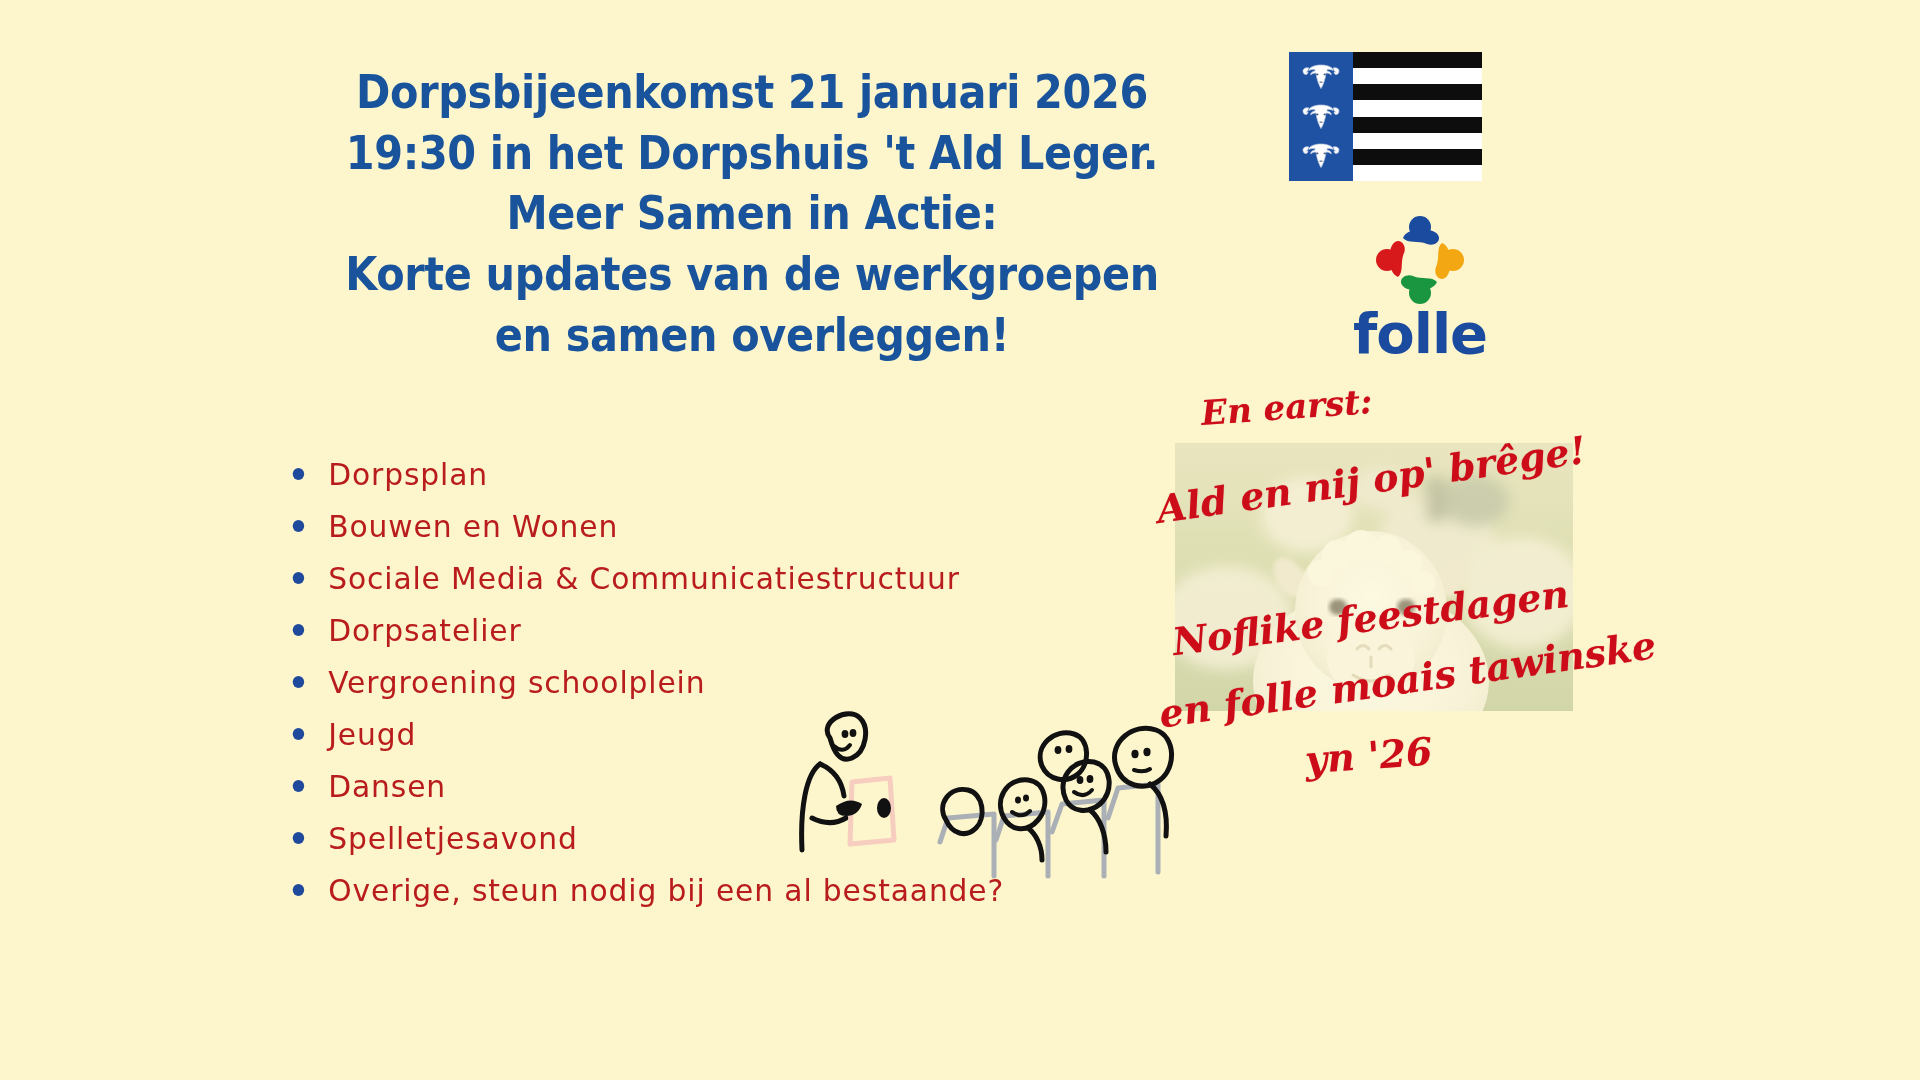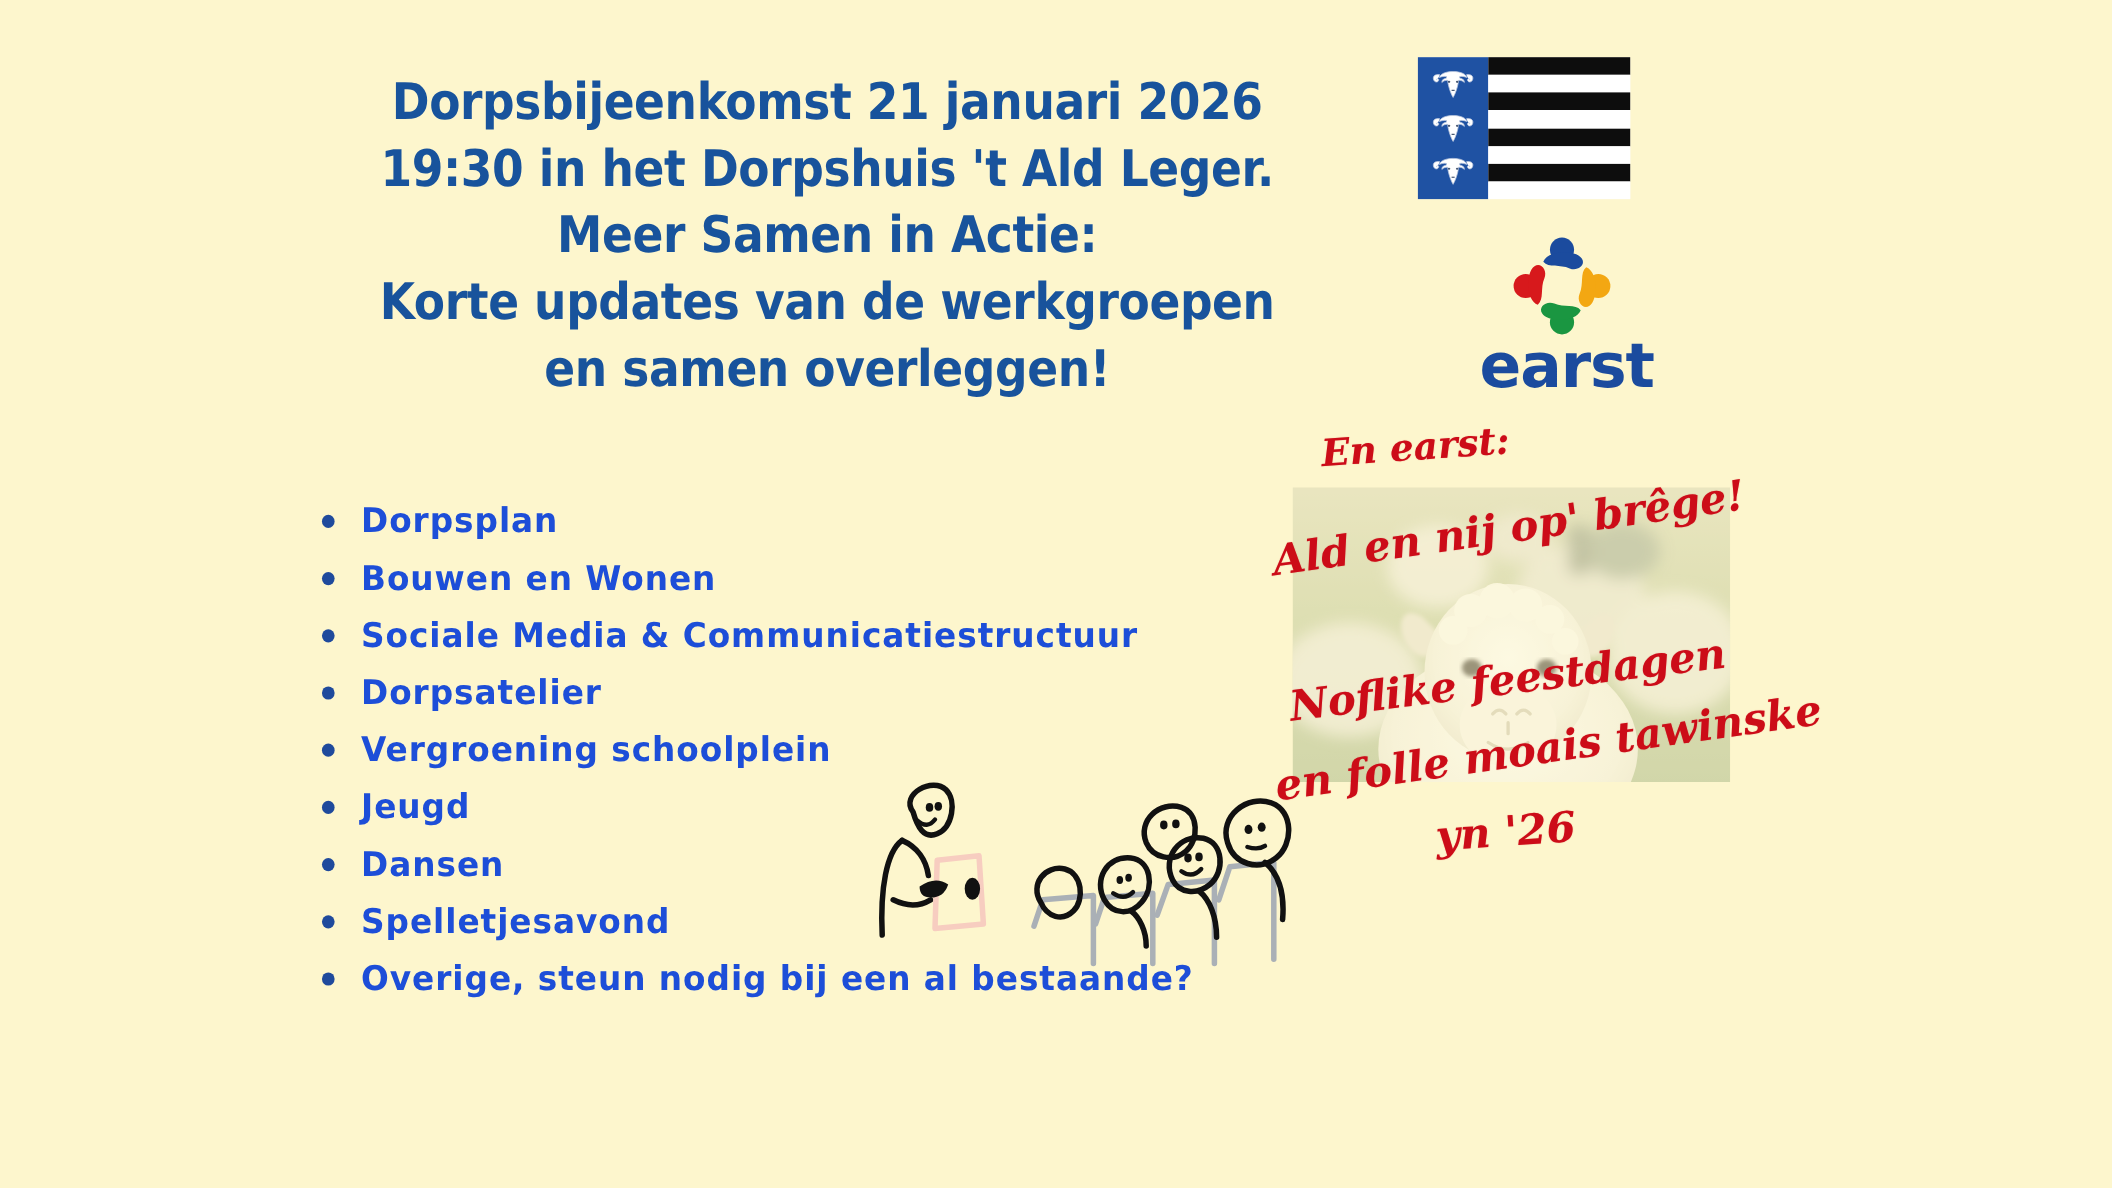--- a/index.html
+++ b/index.html
@@ -47,24 +47,24 @@
   .heading-line.l5 { text-align: center; }
 
   
   .agenda-list {
     position: absolute;
     left: 285px;
     top: 448px;
     margin: 0;
     padding: 0;
     list-style: none;
-    color: #1d4ed8;
+    color: #b91c1c;
     font-family: "DejaVu Sans", sans-serif;
     font-size: 31px;
-    font-weight: 700;
+    font-weight: 400;
     letter-spacing: 0.9px;
     line-height: 1.0;
   }
   .agenda-list li {
     position: relative;
     padding-left: 45px;
     height: 52px;
     line-height: 52px;
     white-space: nowrap;
     transform: scaleX(0.96);
@@ -272,21 +272,21 @@
       <g fill="#1a9641" transform="rotate(180 50 50)">
         <circle cx="50" cy="17" r="11"></circle>
         <path d="M33 28 C37 17 63 17 68 25 C72 31 64 37 57 34 C48 30 38 34 33 28 Z"></path>
       </g>
 
       <g fill="#d7191c" transform="rotate(270 50 50)">
         <circle cx="50" cy="17" r="11"></circle>
         <path d="M33 28 C37 17 63 17 68 25 C72 31 64 37 57 34 C48 30 38 34 33 28 Z"></path>
       </g>
     </svg>
-    <span class="scala-word">earst</span>
+    <span class="scala-word">folle</span>
   </div>
 
   <div class="greeting-card">
 
     <div class="sheep-photo">
       <svg viewBox="0 0 398 268" preserveAspectRatio="xMidYMid slice">
         <defs>
           <linearGradient id="grass" x1="0" y1="0" x2="0" y2="1">
             <stop offset="0%" stop-color="#d9d7b4"></stop>
             <stop offset="45%" stop-color="#c3cb9c"></stop>

